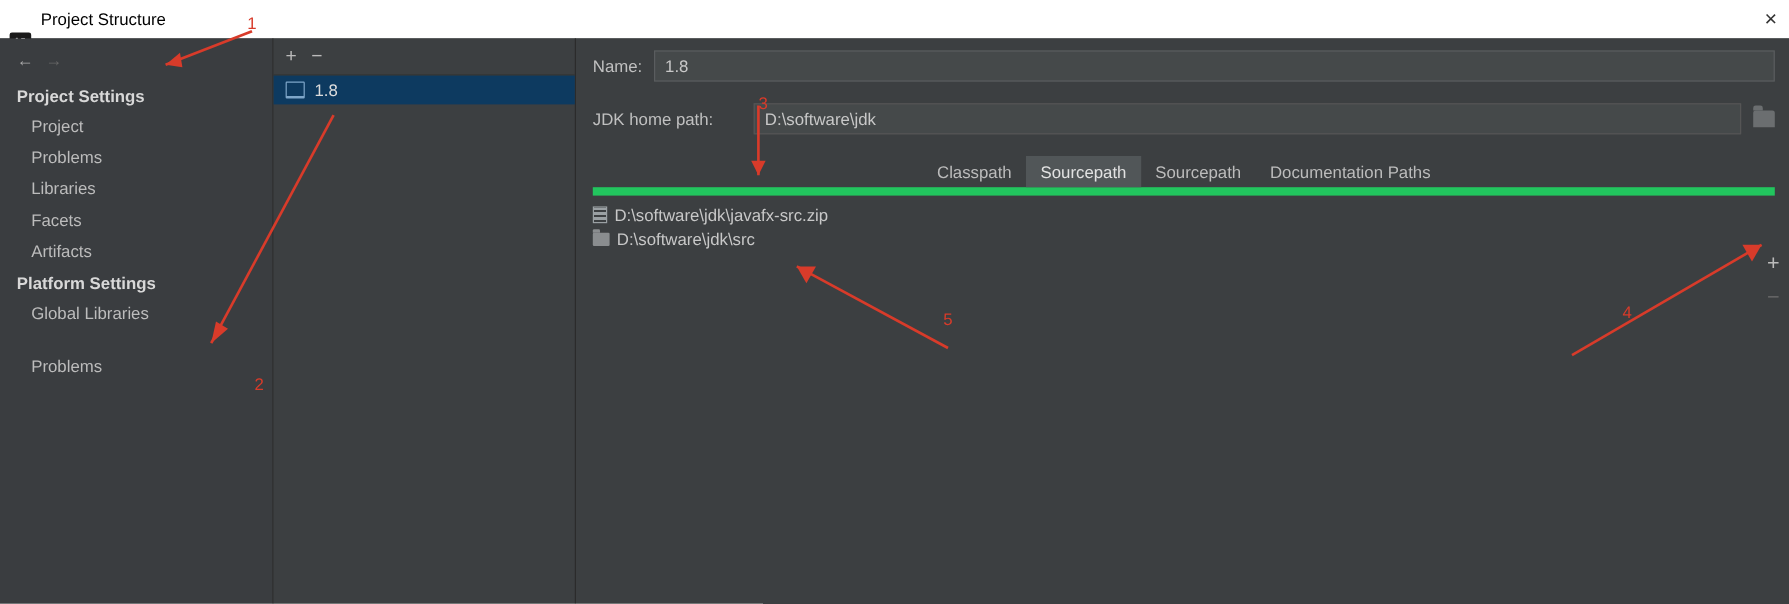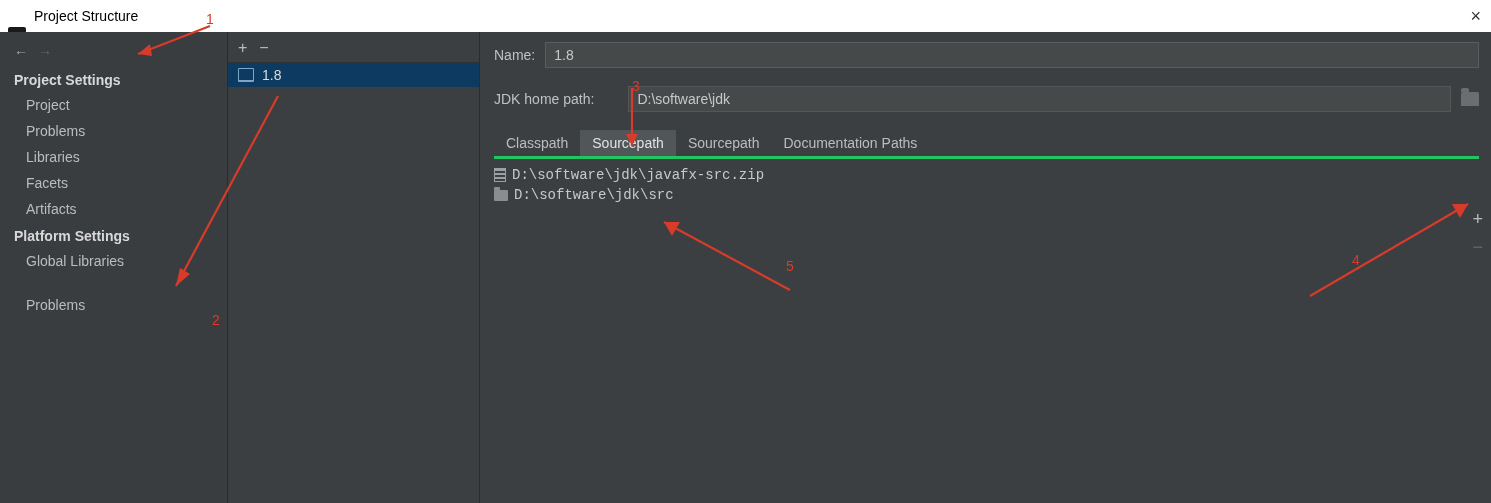--- a/index.html
+++ b/index.html
@@ -133,22 +133,23 @@
   .browse-icon::before {
     content: "";
     position: absolute;
     top: -4px; left: 0;
     width: 8px; height: 4px;
     background: #6b6e70;
     border-radius: 2px 2px 0 0;
   }
   .tabs {
     display: flex;
-    border-bottom: 3px solid #22c55e;
+    border-bottom: 7px solid #22c55e;
     margin-bottom: 6px;
+    justify-content: center;
   }
   .tab {
     padding: 5px 12px;
     font-size: 14px;
     color: #bcbcbc;
     cursor: pointer;
   }
   .tab.active {
     background: #515658;
     color: #e2e2e2;
@@ -156,21 +157,20 @@
   .source-list {
     position: relative;
   }
   .src-row {
     display: flex;
     align-items: center;
     gap: 6px;
     padding: 2px 0;
     font-size: 14px;
     color: #c8c8c8;
-    font-family: Liberation Mono, monospace;
   }
   .folder-mini {
     width: 14px; height: 11px;
     background: #8a8d8f;
     border-radius: 1px;
     position: relative;
   }
   .folder-mini::before {
     content: "";
     position: absolute;

